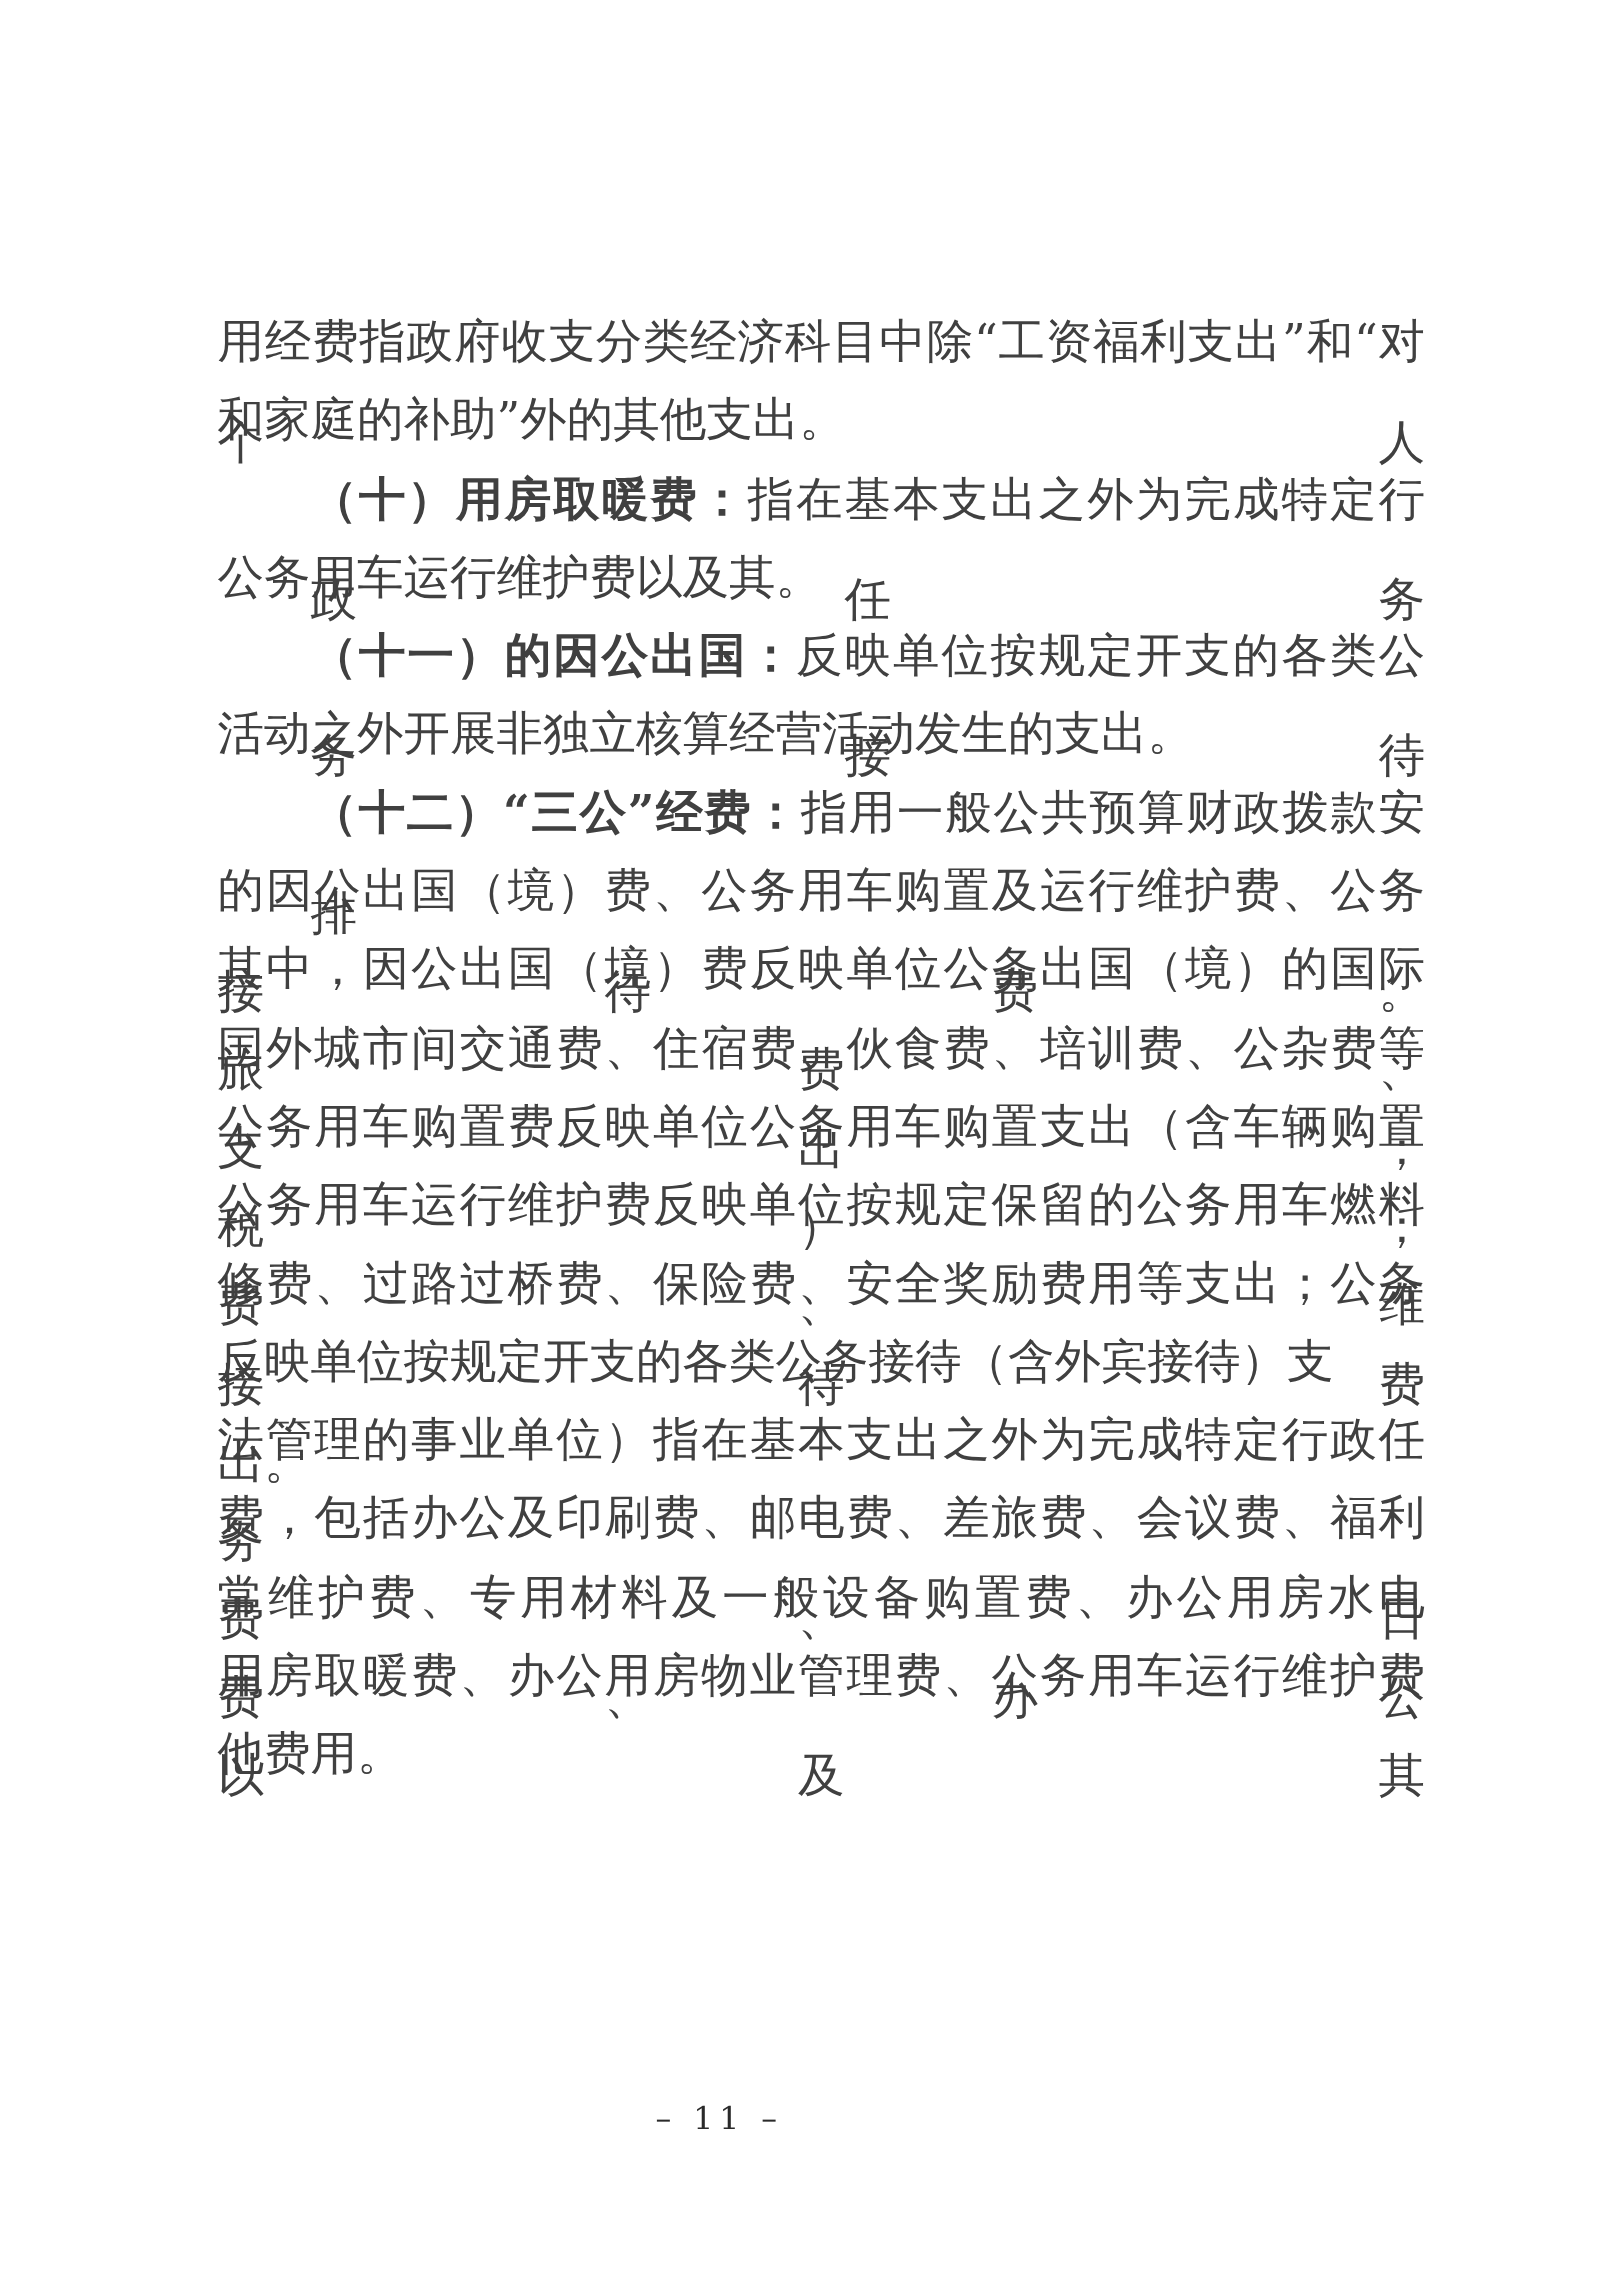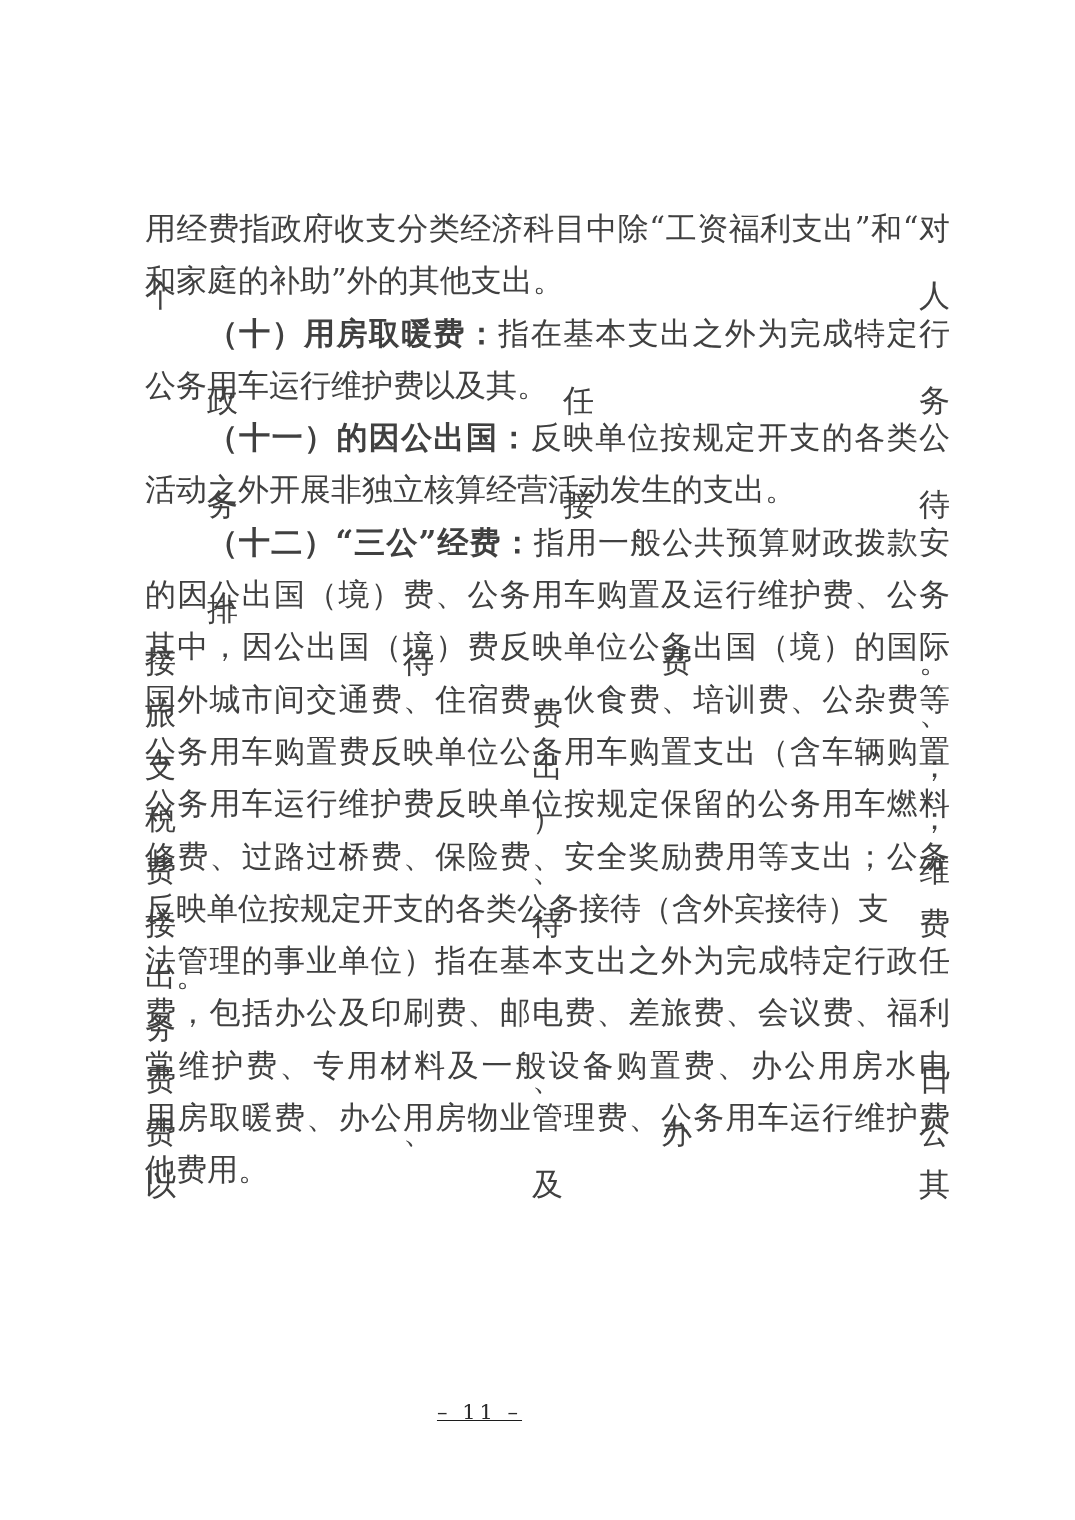--- a/index.html
+++ b/index.html
@@ -52,21 +52,20 @@
   }
   .seg.bold {
     font-weight: 700;
   }
   .page-footer {
     position: absolute;
     left: 0;
     top: 1400px;
     width: 959px;
     text-align: center;
-    text-decoration: underline;
   }
   .page-footer span {
     font-size: 21px;
     letter-spacing: 4px;
     color: #2a2a2a;
   }
 </style>
 </head>
 <body>
 

